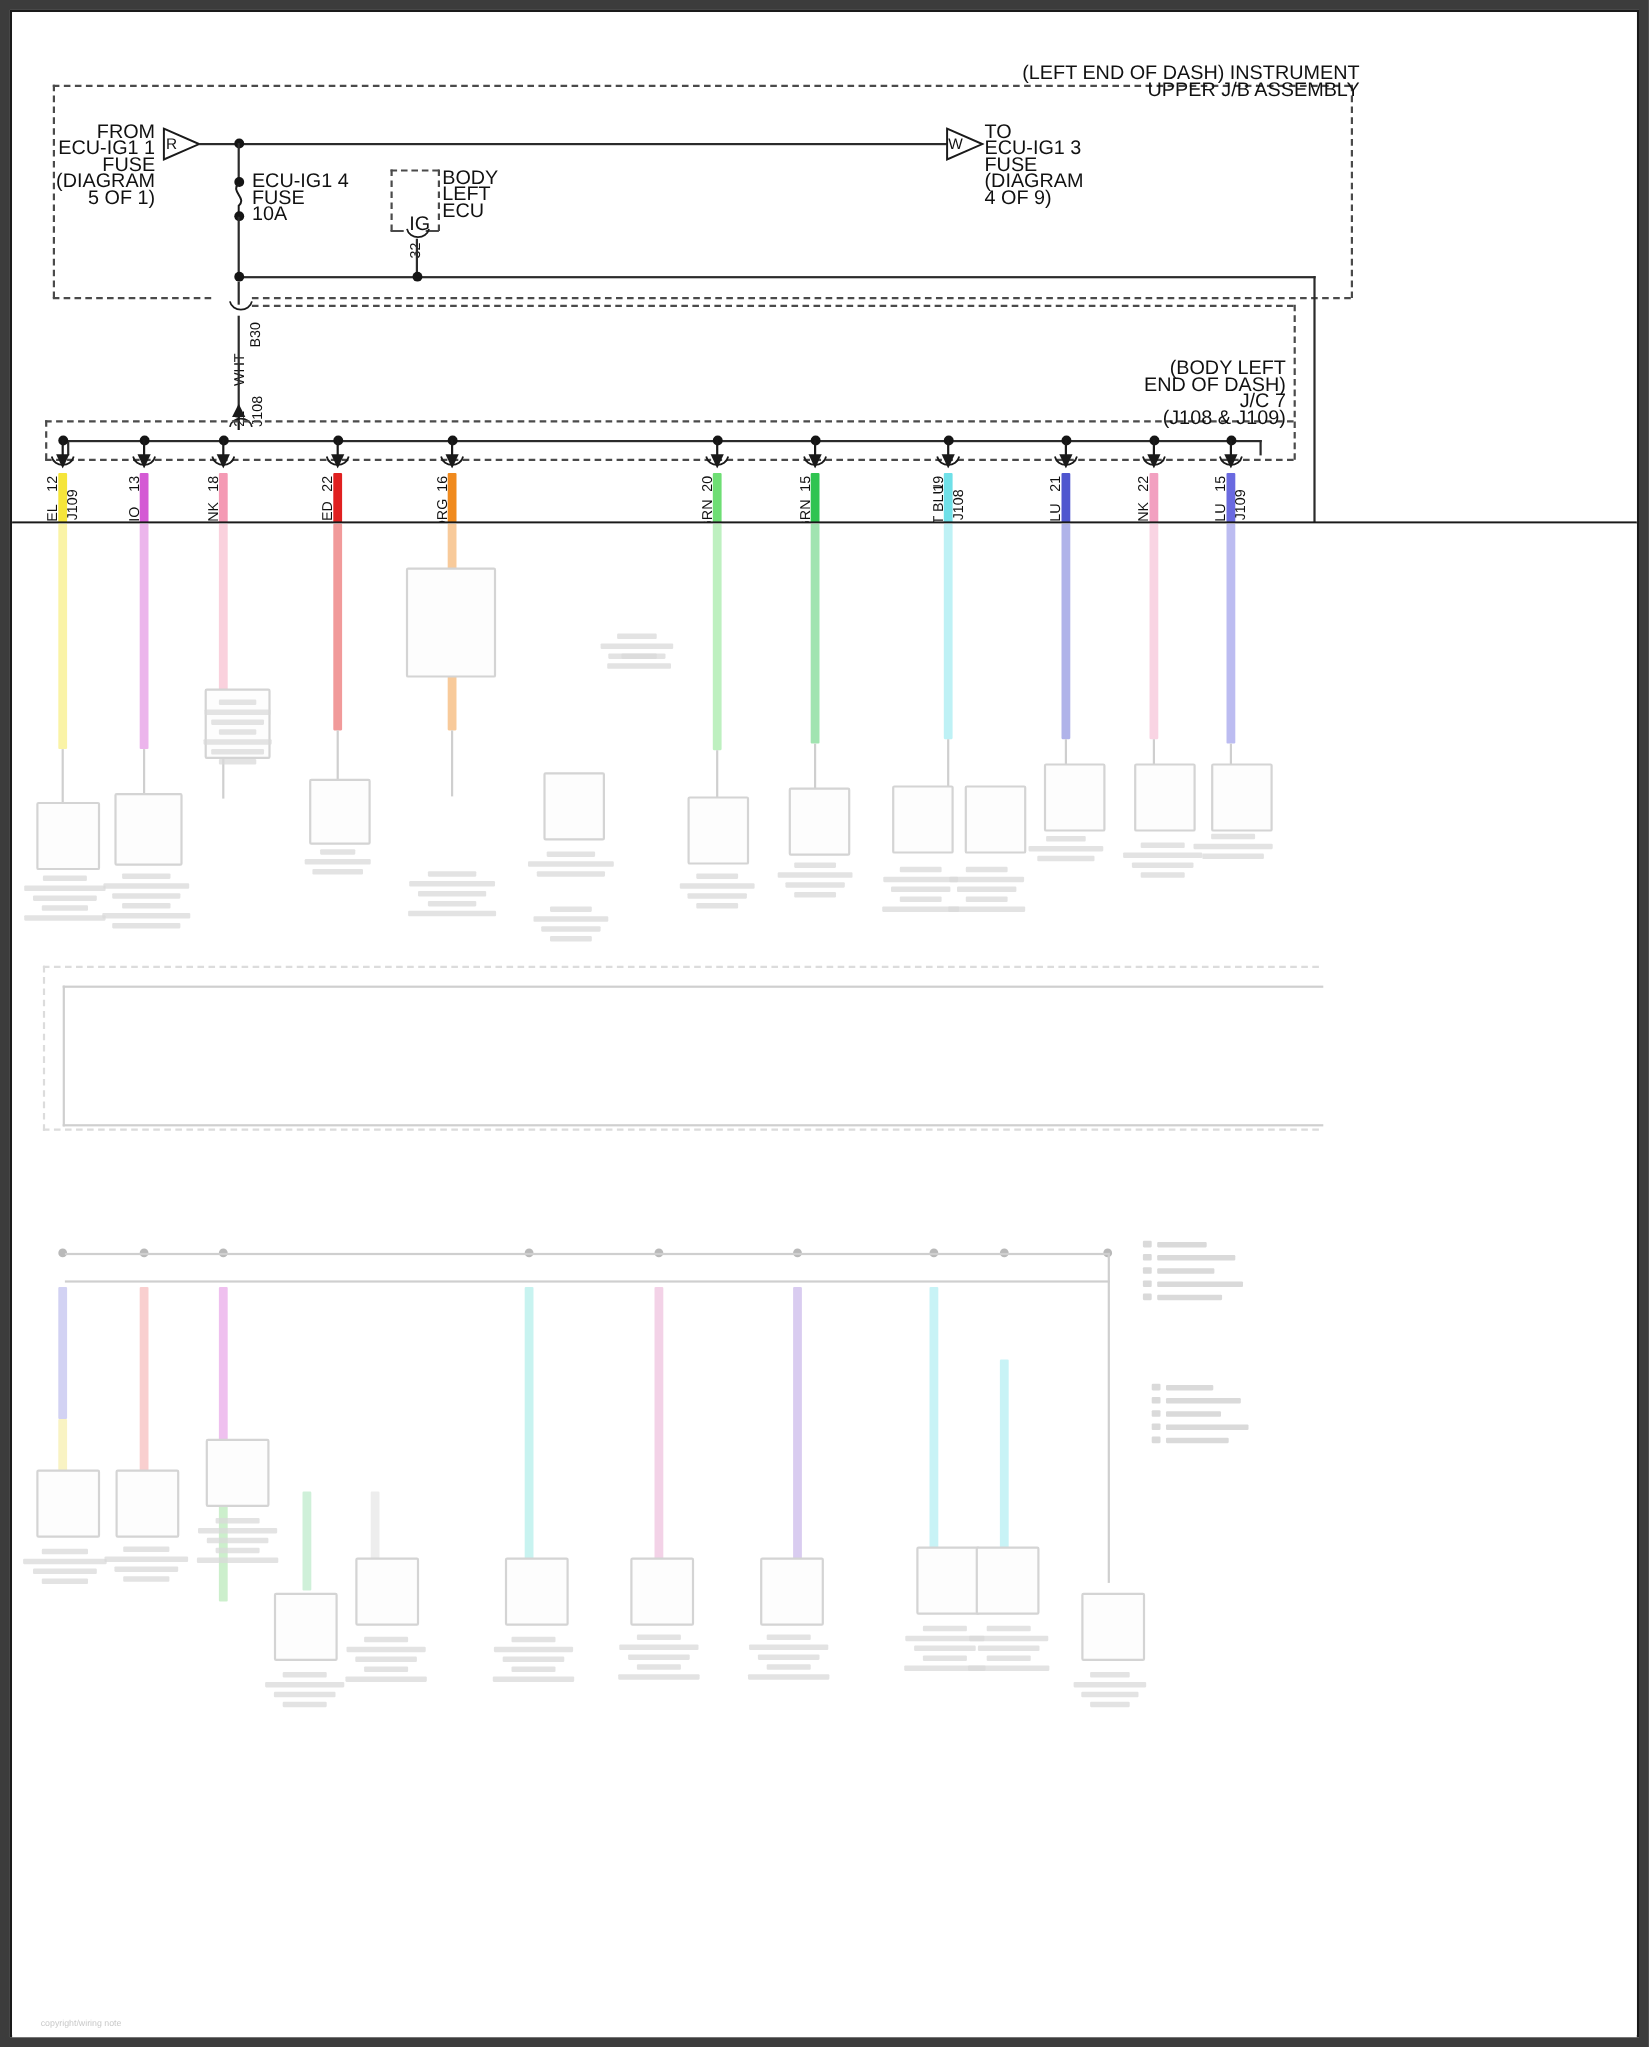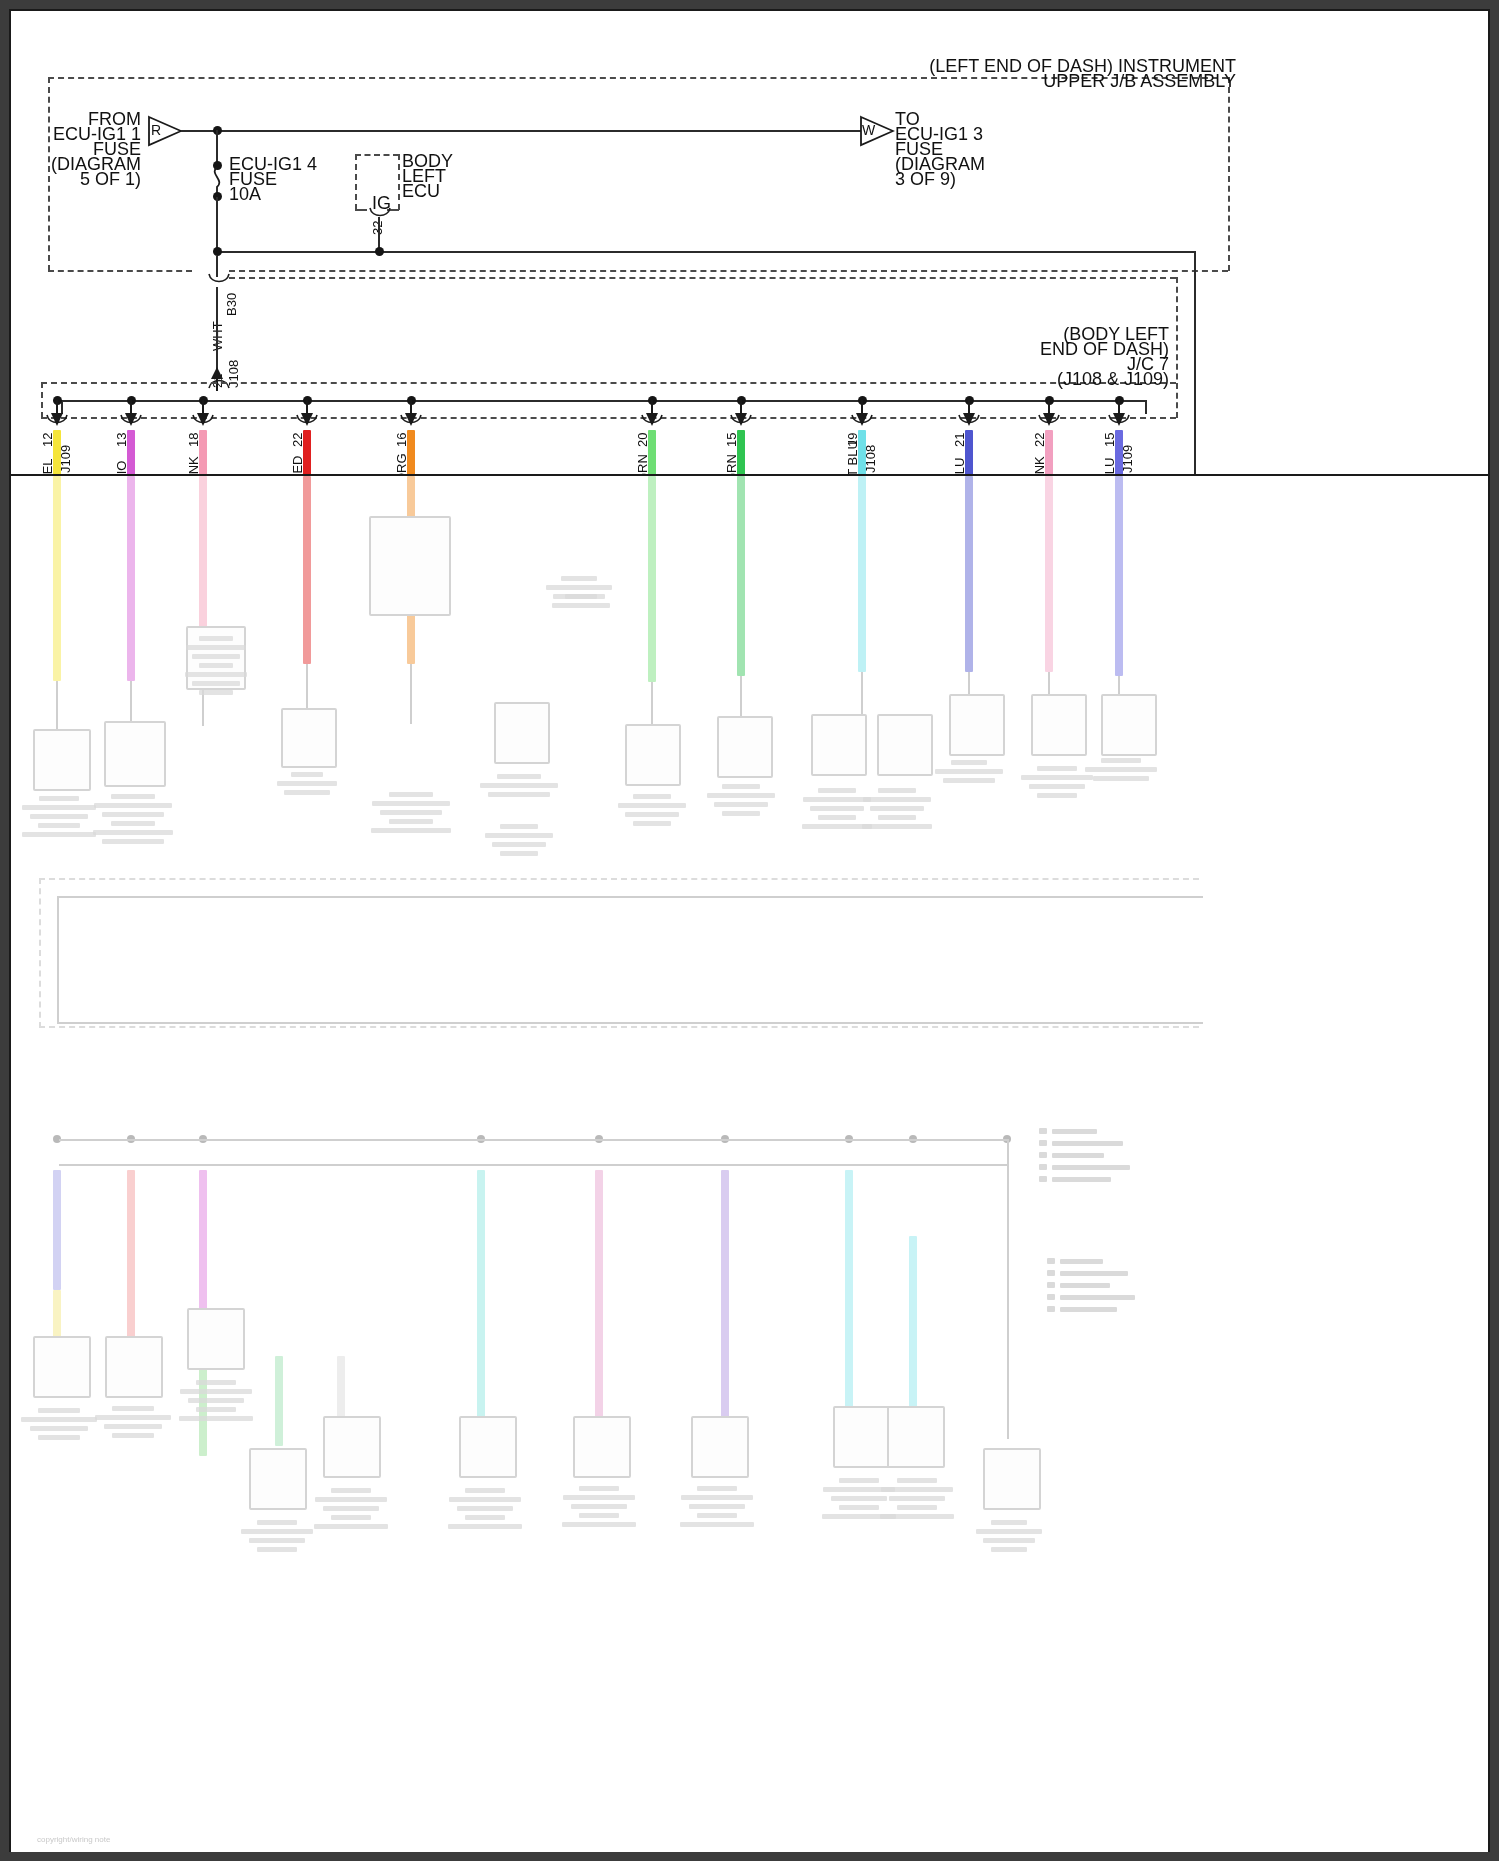--- a/index.html
+++ b/index.html
@@ -170,21 +170,21 @@
       <svg width="36" height="32" viewBox="0 0 36 32">
         <polygon points="2,2 34,16 2,30" fill="#ffffff" stroke="#1a1a1a" stroke-width="1.8"></polygon>
       </svg>
     </div>
     <div class="txt" style="left:851px; top:112px; width:22px; font-size:14px;">W</div>
 
     <div class="txt" style="left:884px; top:101px; width:160px;">TO</div>
     <div class="txt" style="left:884px; top:116px; width:160px;">ECU-IG1 3</div>
     <div class="txt" style="left:884px; top:131px; width:160px;">FUSE</div>
     <div class="txt" style="left:884px; top:146px; width:160px;">(DIAGRAM</div>
-    <div class="txt" style="left:884px; top:161px; width:160px;">3 OF 9)</div>
+    <div class="txt" style="left:884px; top:161px; width:160px;">4 OF 9)</div>
 
     <div class="vline" style="left:205px; top:119px; height:35px;"></div>
     <div class="dot" style="left:202px; top:150px;"></div>
     <div class="fuse-curve" style="left:196px; top:156px;">
       <svg width="22" height="32" viewBox="0 0 22 32">
         <path d="M10 0 C 2 7, 18 13, 10 20 L 10 32" fill="none" stroke="#1a1a1a" stroke-width="1.8"></path>
       </svg>
     </div>
     <div class="dot" style="left:202px; top:181px;"></div>
     <div class="vline" style="left:205px; top:186px; height:56px;"></div>

